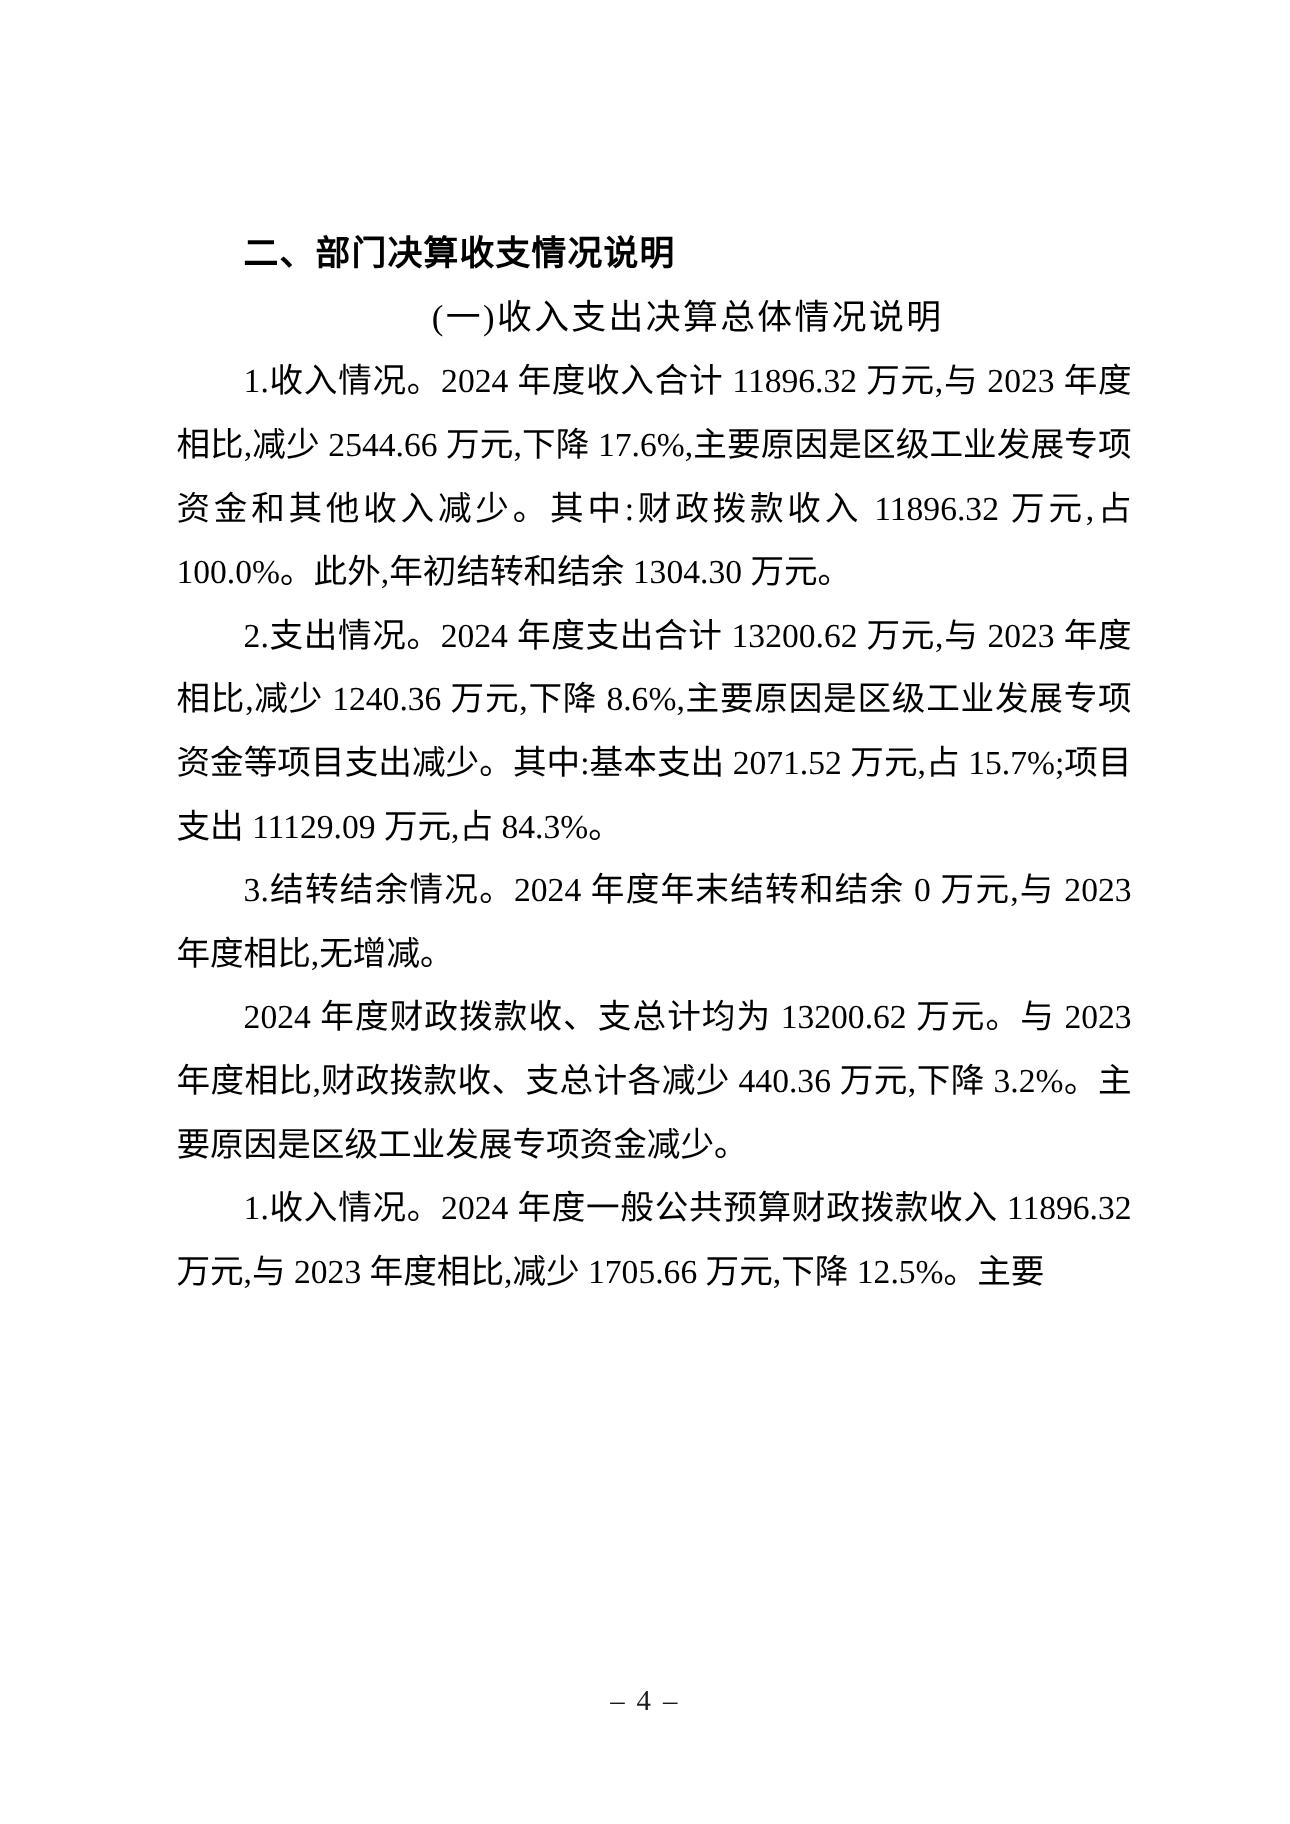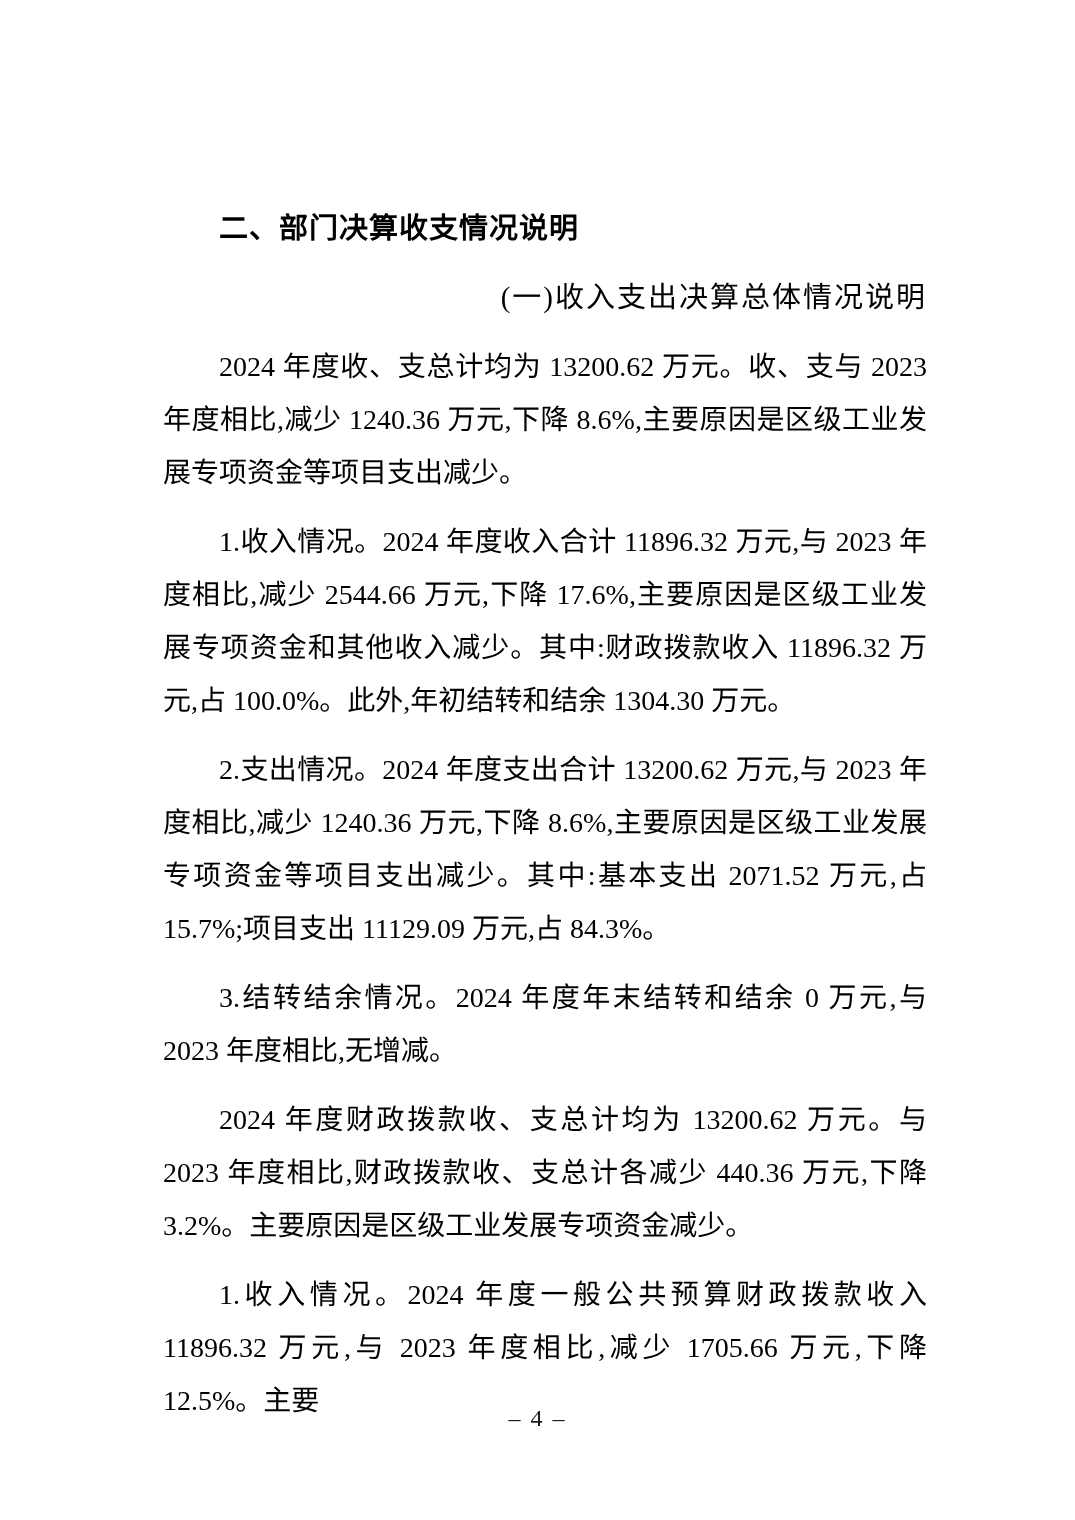--- a/index.html
+++ b/index.html
@@ -20,37 +20,37 @@
     position: absolute;
     left: 147px;
     top: 186px;
     width: 796px;
     font-size: 28px;
     line-height: 53px;
     text-align: justify;
     text-justify: inter-ideograph;
   }
   .block {
-    margin: 16px;
+    margin: 0;
     padding: 0;
     text-indent: 56px;
   }
   .h1 {
     font-family: "Liberation Sans", "DejaVu Sans", sans-serif;
     font-weight: bold;
     font-size: 29px;
     letter-spacing: 1px;
     text-align: left;
   }
   .h2 {
     
     font-weight: normal;
     font-size: 29px;
     letter-spacing: 2px;
-    text-align: right;
+    text-align: center;
   }
   .lead {
     font-weight: normal;
   }
   .footer {
     position: absolute;
     left: 0;
     width: 100%;
     top: 1398px;
     text-align: center;
@@ -64,21 +64,20 @@
 <body>
 
 <div class="page">
 
   <div class="content">
 
     <div class="block h1">二、部门决算收支情况说明</div>
 
     <div class="block h2">(一)收入支出决算总体情况说明</div>
 
-    <div class="block"><span>2024 年度收、支总计均为 13200.62 万元。收、支与 2023 年度相比,减少 1240.36 万元,下降 8.6%,主要原因是区级工业发展专项资金等项目支出减少。</span></div>
 
     <div class="block"><span class="lead">1.收入情况。</span><span>2024 年度收入合计 11896.32 万元,与 2023 年度相比,减少 2544.66 万元,下降 17.6%,主要原因是区级工业发展专项资金和其他收入减少。其中:财政拨款收入 11896.32 万元,占 100.0%。此外,年初结转和结余 1304.30 万元。</span></div>
 
     <div class="block"><span class="lead">2.支出情况。</span><span>2024 年度支出合计 13200.62 万元,与 2023 年度相比,减少 1240.36 万元,下降 8.6%,主要原因是区级工业发展专项资金等项目支出减少。其中:基本支出 2071.52 万元,占 15.7%;项目支出 11129.09 万元,占 84.3%。</span></div>
 
     <div class="block"><span class="lead">3.结转结余情况。</span><span>2024 年度年末结转和结余 0 万元,与 2023 年度相比,无增减。</span></div>
 
 
     <div class="block"><span>2024 年度财政拨款收、支总计均为 13200.62 万元。与 2023 年度相比,财政拨款收、支总计各减少 440.36 万元,下降 3.2%。主要原因是区级工业发展专项资金减少。</span></div>
 

